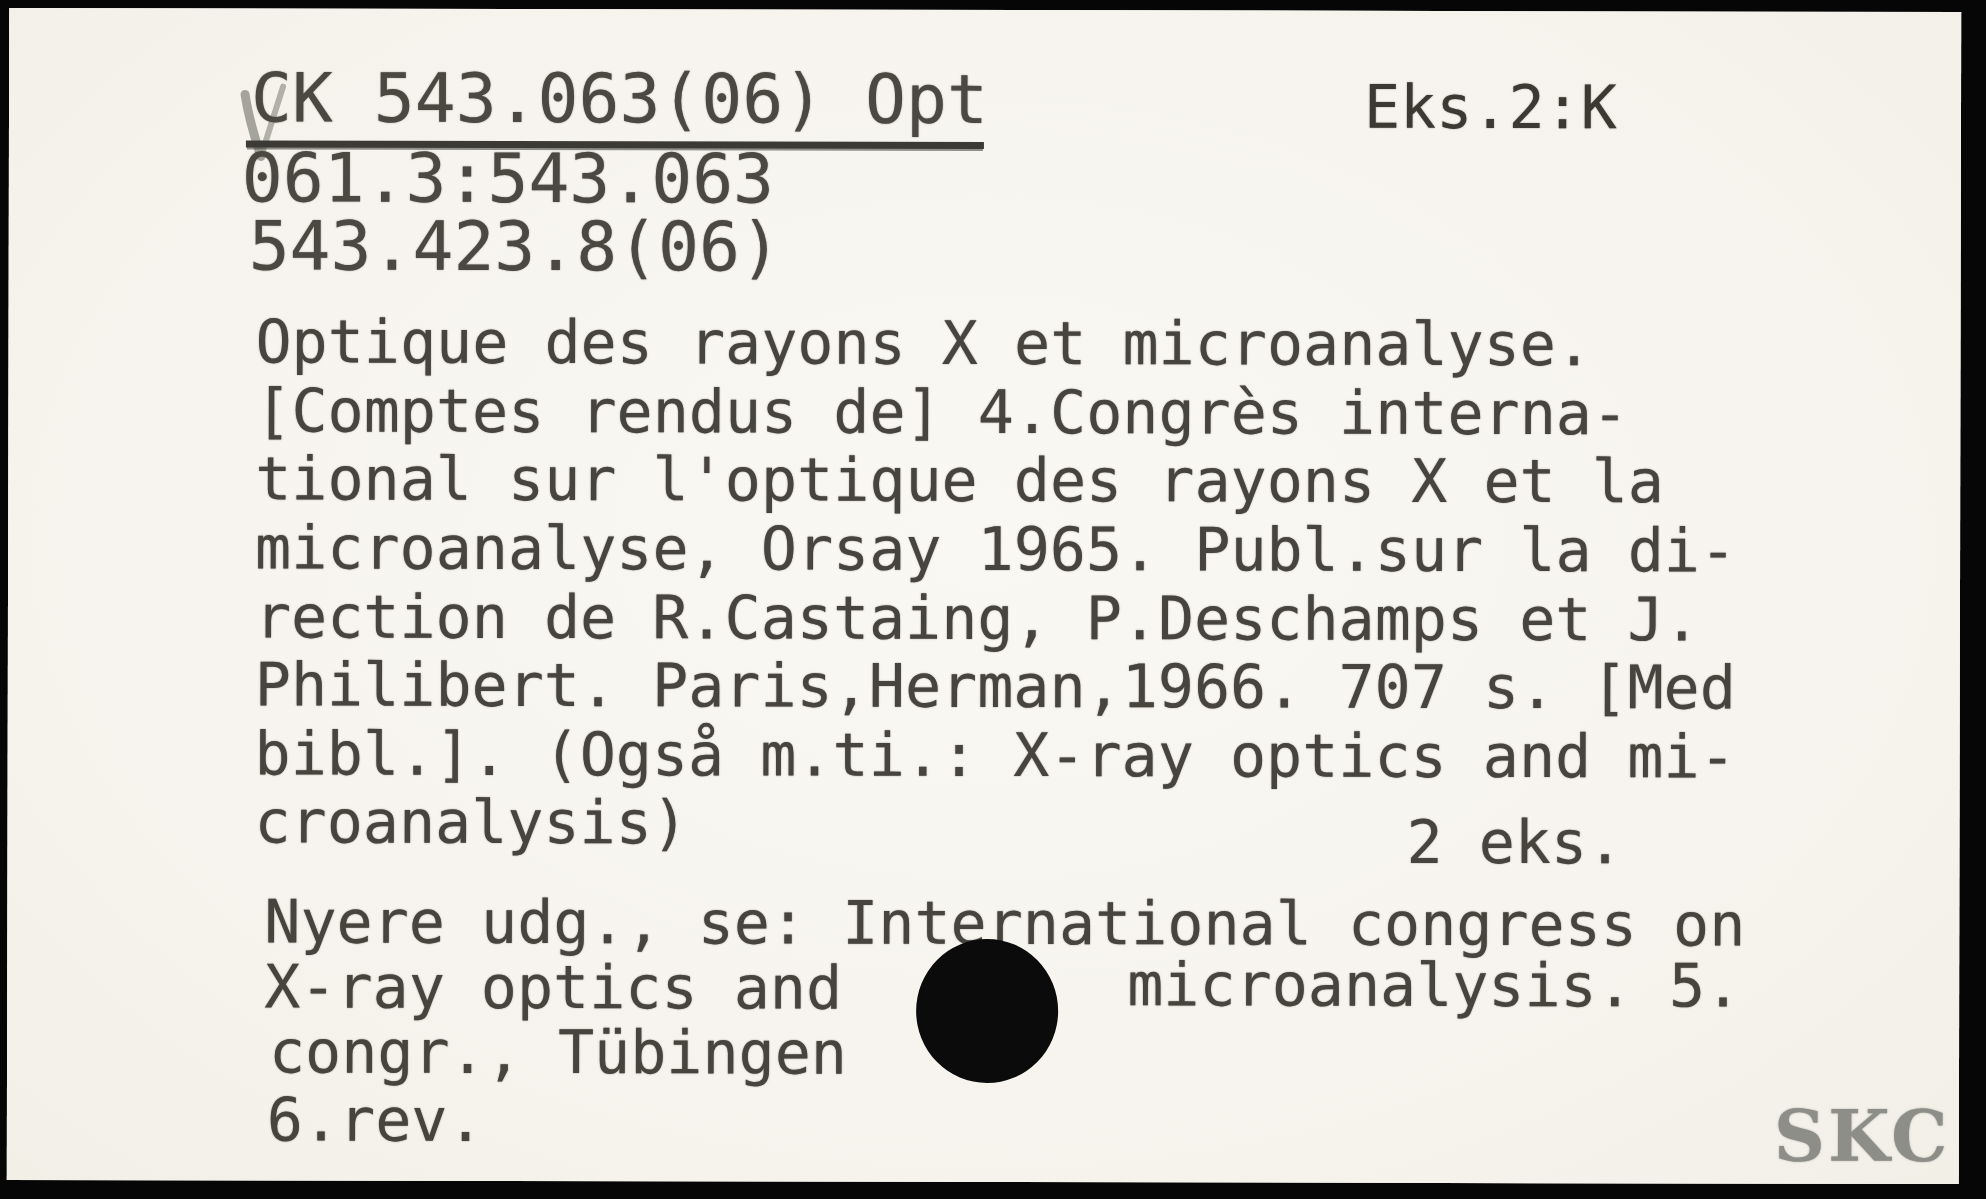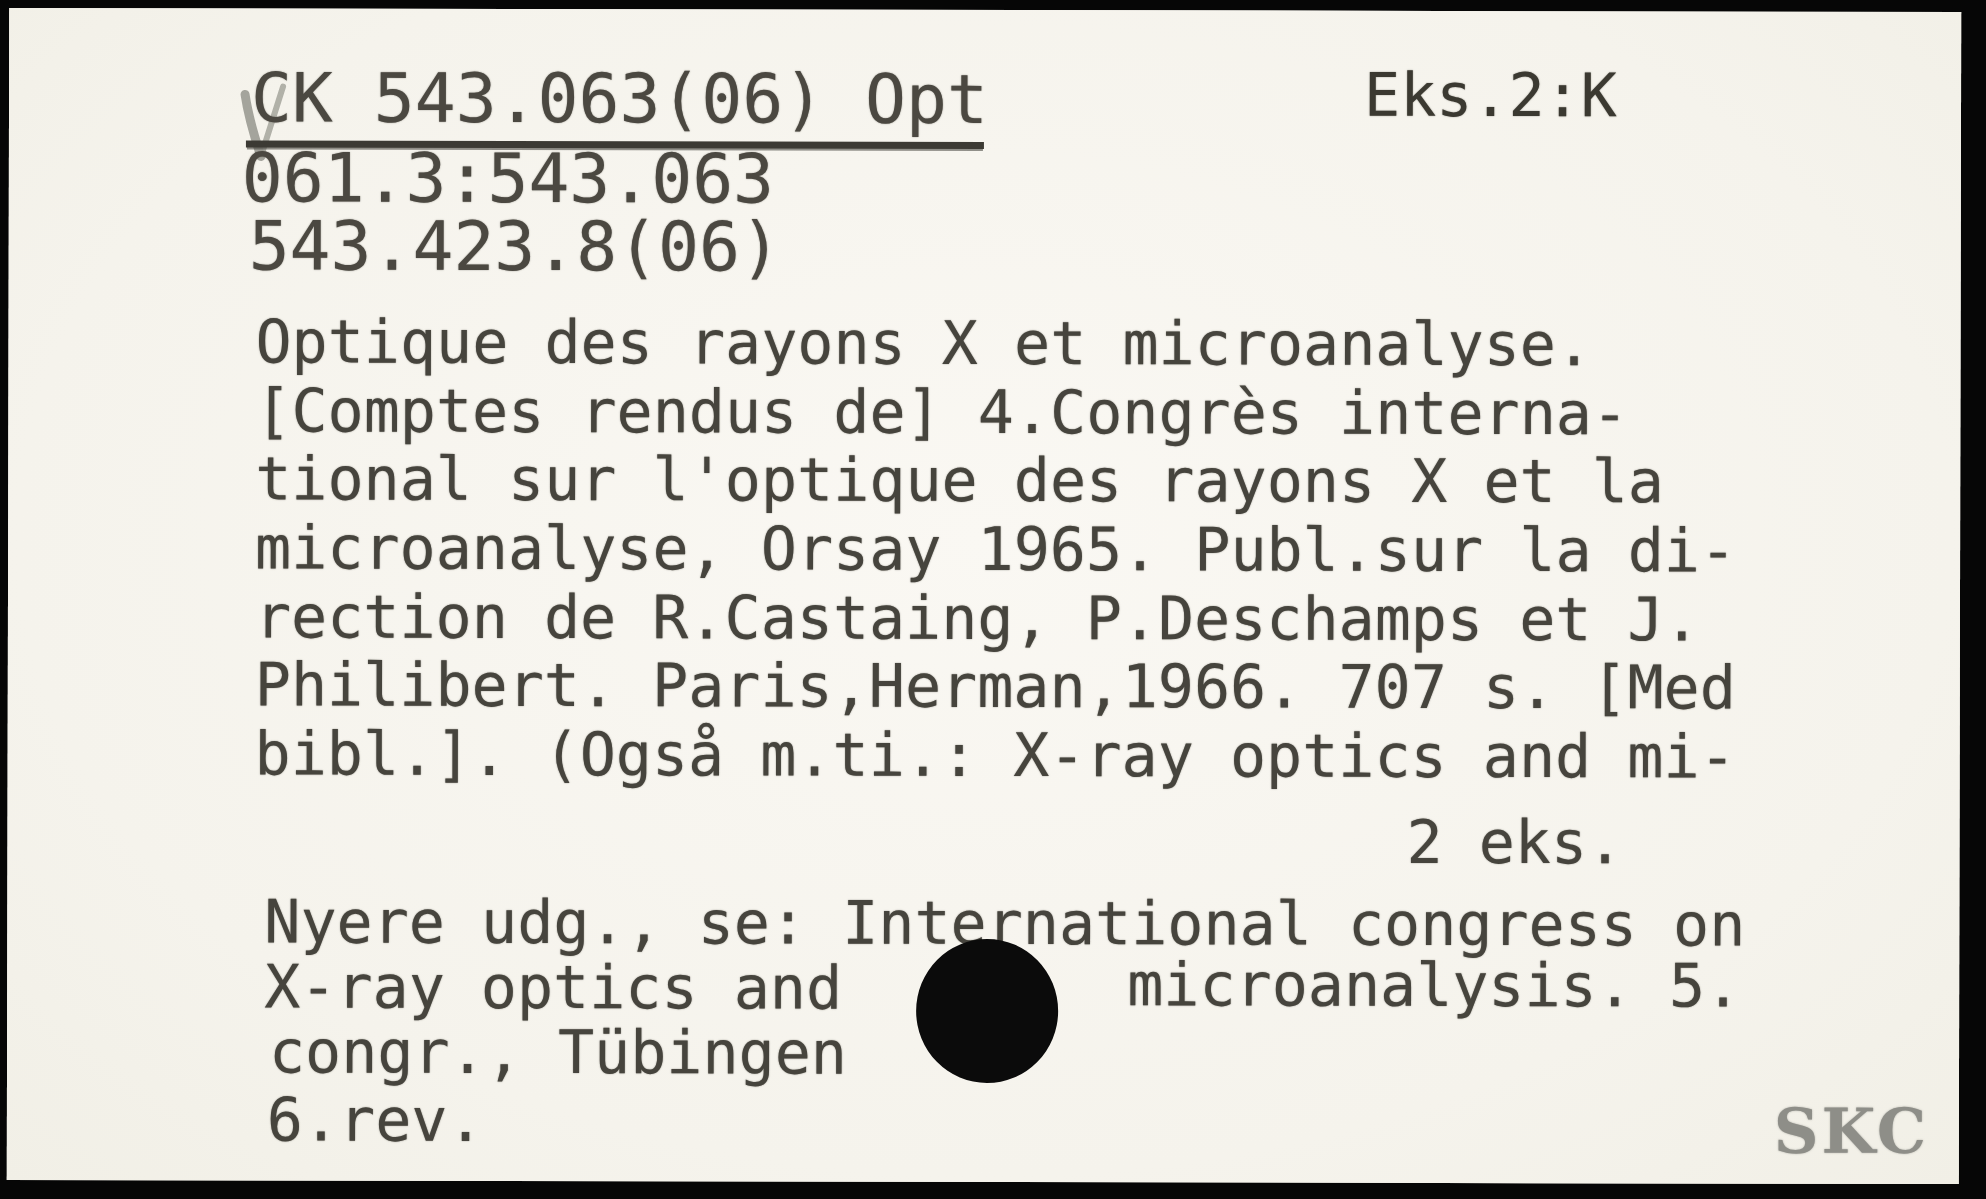--- a/index.html
+++ b/index.html
@@ -41,21 +41,21 @@
 
   
   .call-number    { left: 242px;  top: 56px;  }
   .call-underline {
     position: absolute;
     left: 237px; top: 132px;
     width: 738px; height: 7px;
     background: #3c3a34;
     box-shadow: 0 3px 0 -1px rgba(60,58,52,0.55);
   }
-  .copy-label     { left: 1355px; top: 54px; color: #3b3931; }
+  .copy-label     { left: 1355px; top: 66px; color: #3b3931; }
 
   .cls-line1      { left: 233px;  top: 136px; }
   .cls-line2      { left: 240px;  top: 204px; }
 
   
   .dl0 { left: 247px; top: 303px; }
   .dl1 { left: 247px; top: 372px; }
   .dl2 { left: 247px; top: 440px; }
   .dl3 { left: 247px; top: 509px; }
   .dl4 { left: 247px; top: 578px; }
@@ -88,21 +88,21 @@
     left: 222px; top: 72px;
     width: 80px; height: 92px;
   }
 
   
   .stamp {
     position: absolute;
     left: 1767px; top: 1089px;
     font-family: "DejaVu Serif", "Liberation Serif", serif;
     font-weight: bold;
-    font-size: 62px;
+    font-size: 71px;
     line-height: 1;
     letter-spacing: 3px;
     color: #8e8e88;
     text-shadow: 0 0 2px rgba(140,140,132,0.7);
   }
 </style>
 </head>
 <body>
 
 <div class="card">
@@ -119,20 +119,21 @@
   <div class="txt cls-txt cls-line1">061.3:543.063</div>
   <div class="txt cls-txt cls-line2">543.423.8(06)</div>
 
   <div class="txt body-txt dl0">Optique des rayons X et microanalyse.</div>
   <div class="txt body-txt dl1">[Comptes rendus de] 4.Congrès interna-</div>
   <div class="txt body-txt dl2">tional sur l'optique des rayons X et la</div>
   <div class="txt body-txt dl3">microanalyse, Orsay 1965. Publ.sur la di-</div>
   <div class="txt body-txt dl4">rection de R.Castaing, P.Deschamps et J.</div>
   <div class="txt body-txt dl5">Philibert. Paris,Herman,1966. 707 s. [Med</div>
   <div class="txt body-txt dl6">bibl.]. (Også m.ti.: X-ray optics and mi-</div>
+  <div class="txt body-txt dl7">croanalysis)</div>
 
   <div class="txt body-txt copies-note">2 eks.</div>
 
   <div class="txt body-txt ref1">Nyere udg., se: International congress on</div>
   <div class="txt body-txt ref2l">X-ray optics and</div>
   <div class="txt body-txt ref2r">microanalysis. 5.</div>
   <div class="txt body-txt ref3l">congr., Tübingen</div>
   <div class="txt body-txt ref4">6.rev.</div>
 
   <div class="hole"></div>

